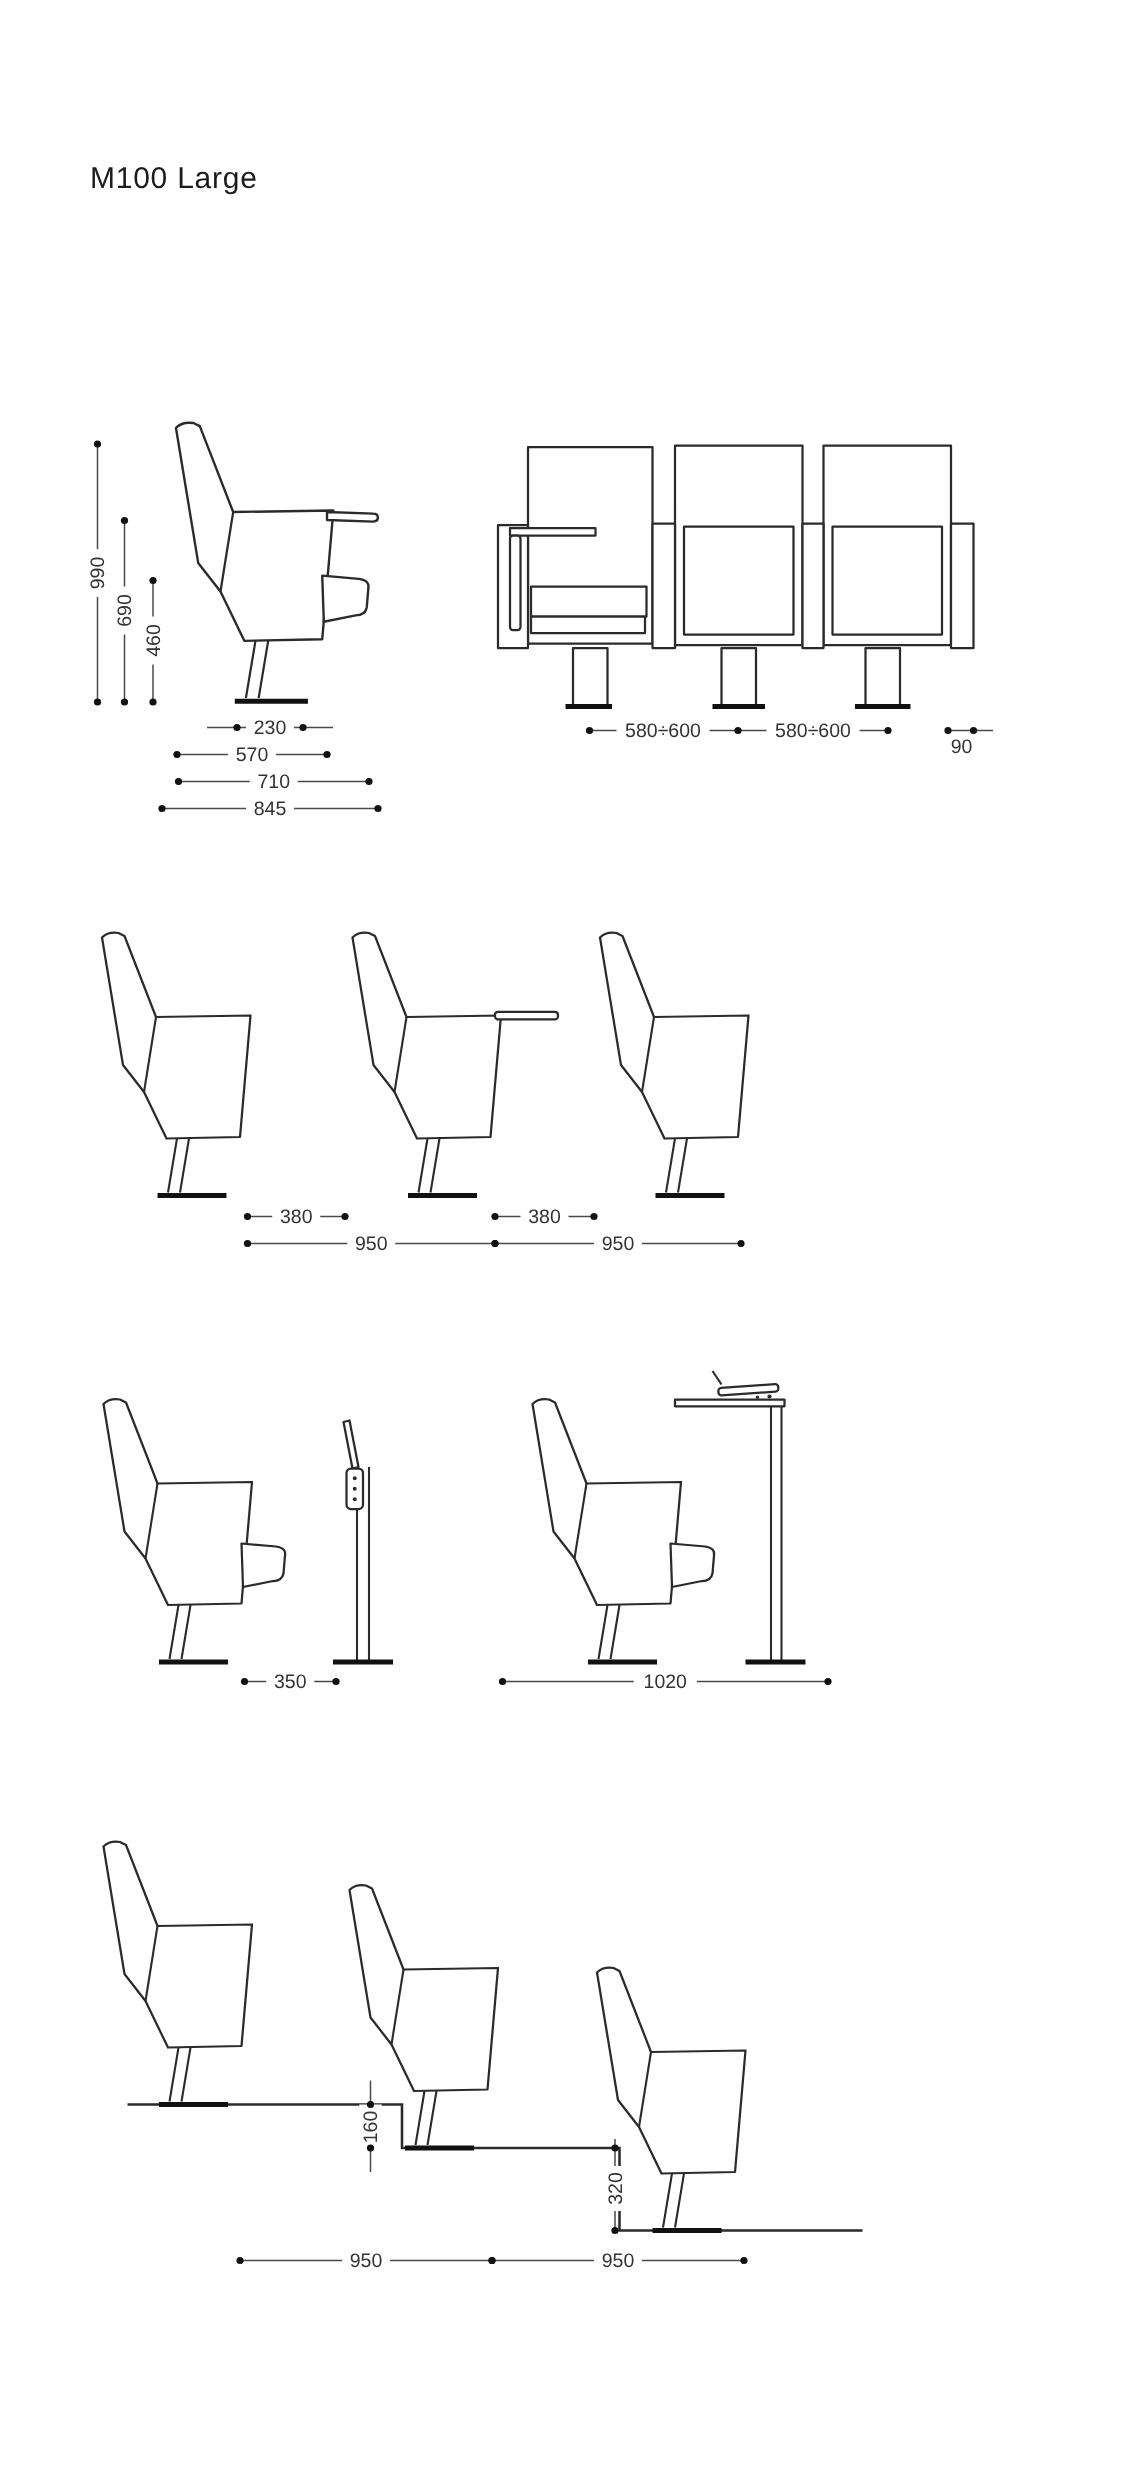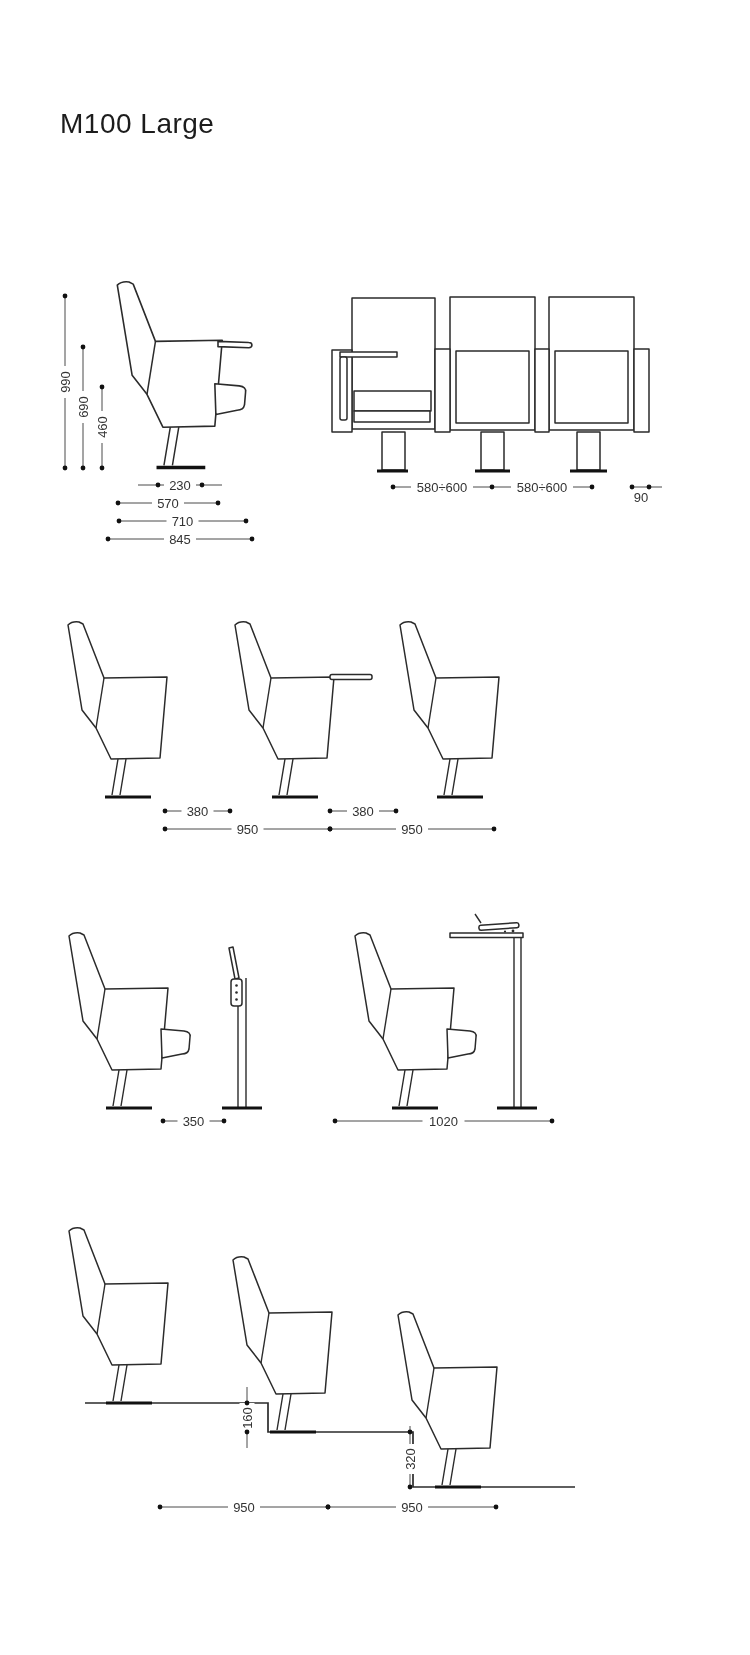--- a/index.html
+++ b/index.html
@@ -1,18 +1,18 @@
 <!DOCTYPE html>
 <html><head>
 <meta charset="utf-8">
 <style>
   html,body{margin:0;padding:0;background:#ffffff;}
   .page{position:relative;width:750px;height:1655px;background:#ffffff;overflow:hidden;
         font-family:"Liberation Sans", sans-serif;}
-  .title{position:absolute;left:60px;top:108px;font-size:28px;font-weight:400;
+  .title{position:absolute;left:60px;top:108px;font-size:20px;font-weight:400;
          letter-spacing:0.5px;color:#1c1c1c;}
   .drawing{position:absolute;}
   
   .outline{fill:#ffffff;stroke:#2b2b2b;stroke-width:1.5;stroke-linejoin:round;}
   .thin{fill:none;stroke:#2b2b2b;stroke-width:1.4;stroke-linejoin:round;}
   .floor{fill:none;stroke:#2b2b2b;stroke-width:1.7;}
   .base{fill:none;stroke:#111111;stroke-width:3.2;}
   .dim-line{fill:none;stroke:#4a4a4a;stroke-width:1;}
   .dim-dot{fill:#111111;stroke:none;}
   .dim-gap{fill:#ffffff;stroke:none;}

